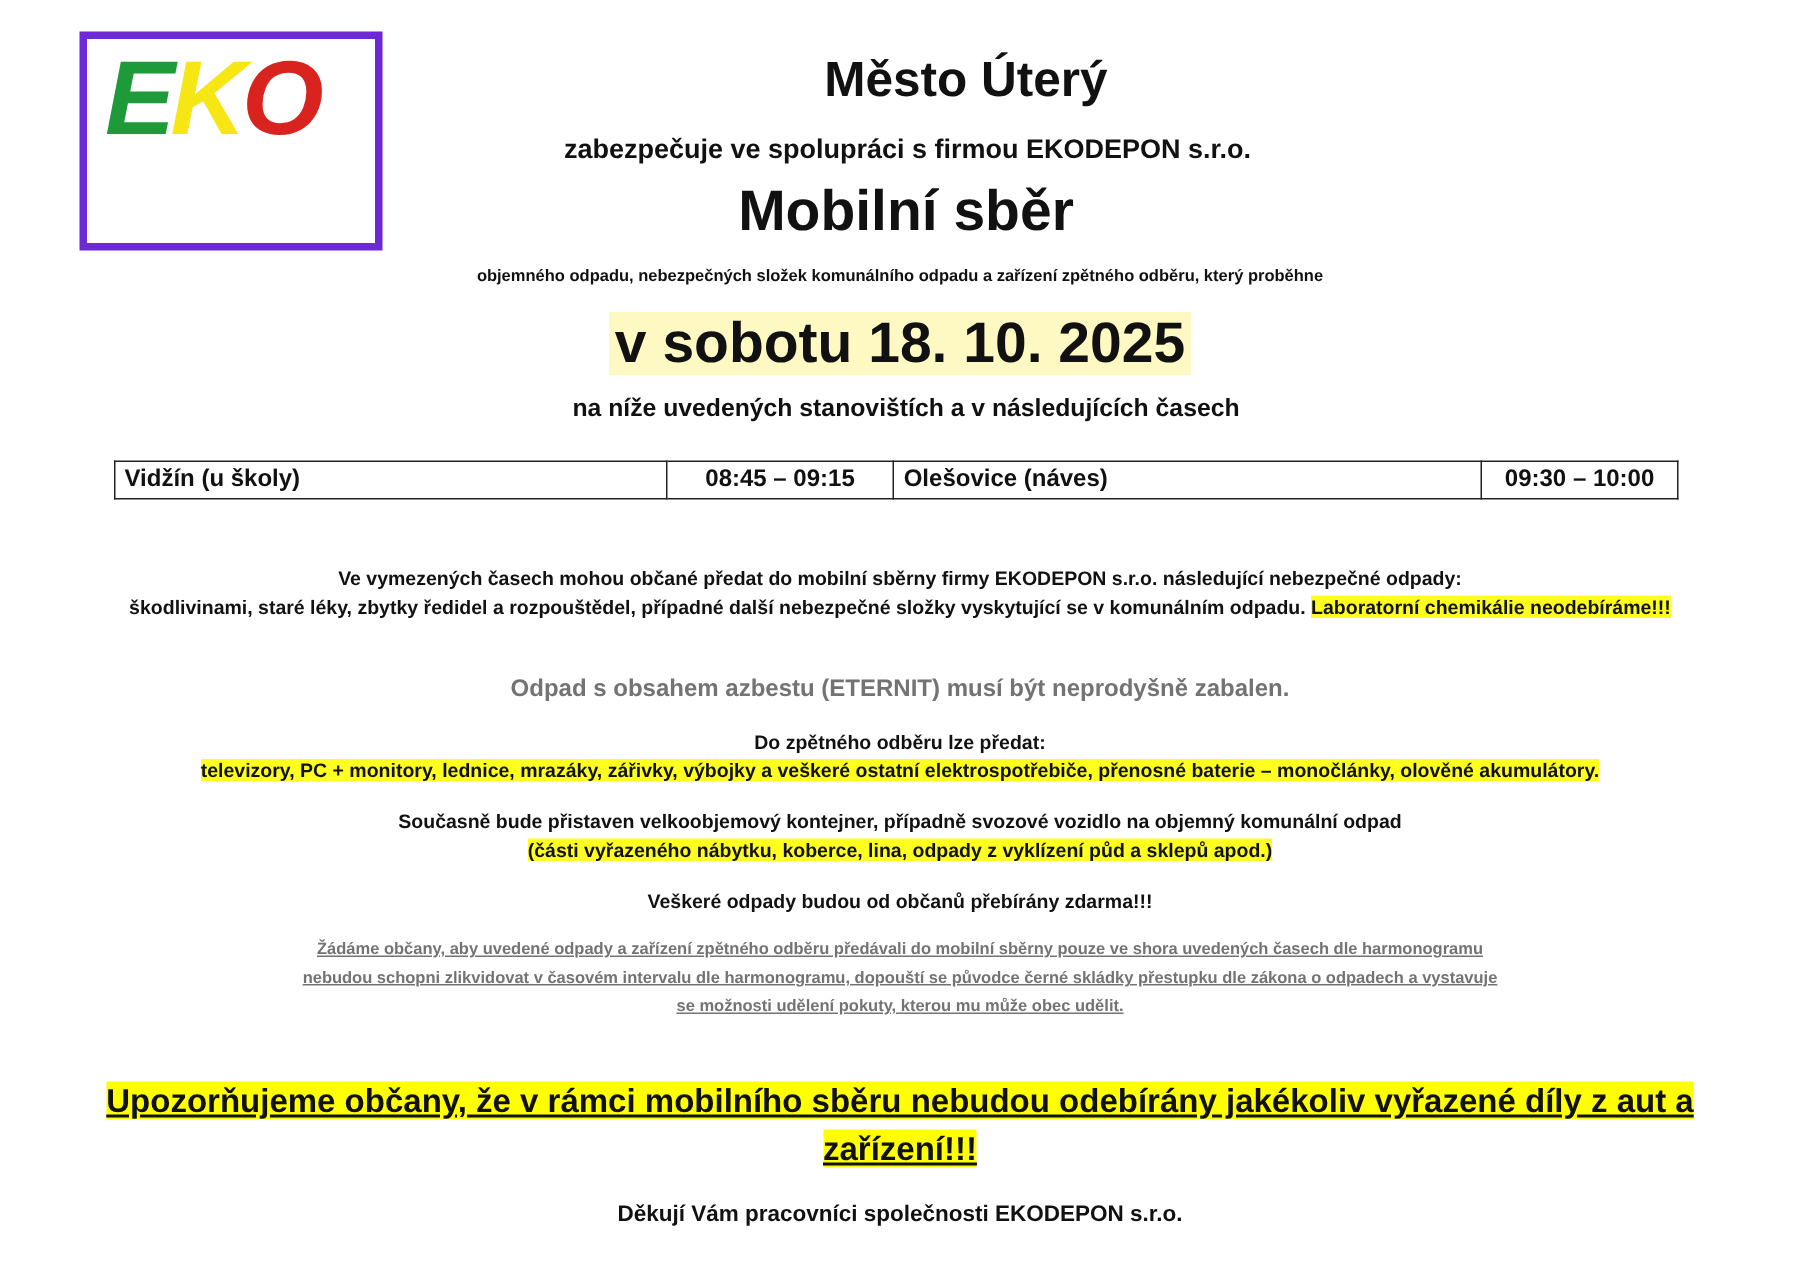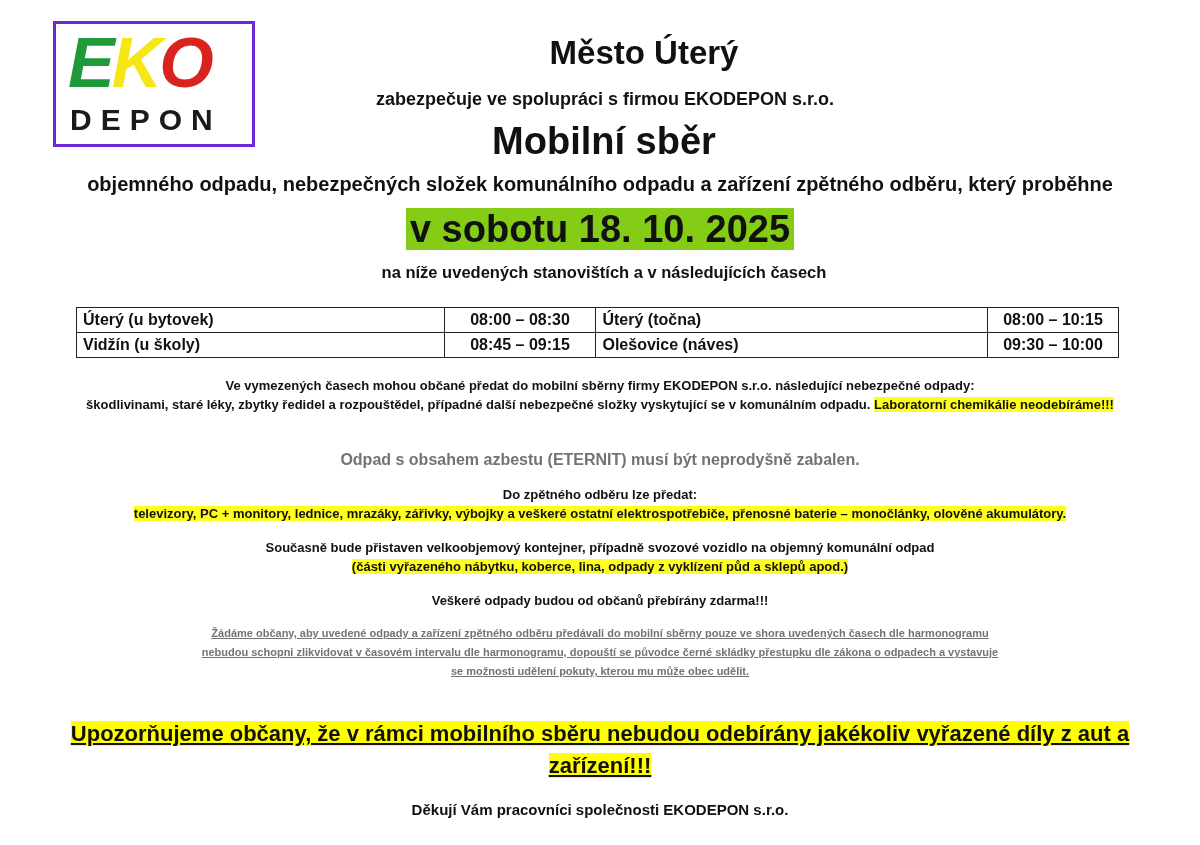--- a/index.html
+++ b/index.html
@@ -1,41 +1,41 @@
 <!DOCTYPE html>
 <html><head>
 <meta charset="utf-8">
 <style>
   * { box-sizing: border-box; margin: 0; padding: 0; }
   html, body { width: 1200px; height: 845px; background: #ffffff; overflow: hidden; }
   body { font-family: "Liberation Sans", sans-serif; color: #111111; position: relative; }
 
   .logo {
-    position: absolute; left: 53px; top: 21px; width: 202px; height: 126px;
-    border: 3px solid #6d28d9; background: #fff;
+    position: absolute; left: 53px; top: 21px; width: 202px; height: 146px;
+    border: 5px solid #6d28d9; background: #fff;
   }
   .logo .eko {
     position: absolute; left: 12px; top: 4px; font-size: 70px; font-weight: bold; font-style: italic;
     letter-spacing: -3px; line-height: 70px;
   }
   .logo .eko .e { color: #1e9a3a; }
   .logo .eko .k { color: #f5e614; }
   .logo .eko .o { color: #d8231f; }
   .logo .depon {
     position: absolute; left: 14px; top: 80px; font-size: 30px; font-weight: bold; color: #1a1a1a;
     letter-spacing: 9px; line-height: 32px;
   }
 
   .center { position: absolute; left: 0; width: 1200px; text-align: center; font-weight: bold; }
   .title1 { top: 30px; font-size: 33px; line-height: 46px; padding-left: 8px; margin-left: 40px; }
   .subtitle1 { top: 88px; font-size: 18px; line-height: 22px; padding-left: 10px; }
   .title2 { top: 118px; font-size: 38px; line-height: 46px; padding-left: 8px; }
-  .intro { top: 174px; font-size: 20px; line-height: 20px; }
+  .intro { top: 174px; font-size: 11px; line-height: 20px; }
   .date-line { top: 205px; font-size: 38px; line-height: 48px; }
-  .date-line span { background: #84cc16; padding: 0 4px; margin-top: 32px; }
+  .date-line span { background: #fef9c3; padding: 0 4px; margin-top: 32px; }
   .locations-intro { top: 262px; font-size: 16.5px; line-height: 20px; padding-left: 8px; }
 
   table.schedule {
     position: absolute; left: 76px; top: 307px; width: 1043px; border-collapse: collapse;
     font-size: 16px; font-weight: bold;
   }
   table.schedule td { border: 1px solid #222; height: 25px; padding: 0 6px; line-height: 22px; }
   table.schedule td.place { width: 368px; text-align: left; }
   table.schedule td.time { width: 152px; text-align: center; }
   table.schedule td.place2 { width: 392px; text-align: left; }
@@ -54,38 +54,31 @@
   .warning { top: 624px; font-size: 11px; line-height: 19px; text-decoration: underline; padding: 0 18px; }
   .autoparts { top: 718px; font-size: 22px; line-height: 32px; text-decoration: underline; padding: 0 40px; }
   .autoparts span { background: #ffff00; }
   .thanks { top: 800px; font-size: 15px; line-height: 20px; }
 </style>
 </head>
 <body>
 
 <div class="logo">
   <div class="eko"><span class="e">E</span><span class="k">K</span><span class="o">O</span></div>
-  <div class="depon">DEPON</div>
 </div>
 
 <div class="center title1">Město Úterý</div>
 <div class="center subtitle1">zabezpečuje ve spolupráci s firmou EKODEPON s.r.o.</div>
 <div class="center title2">Mobilní sběr</div>
 <div class="center intro">objemného odpadu, nebezpečných složek komunálního odpadu a zařízení zpětného odběru, který proběhne</div>
 <div class="center date-line"><span>v sobotu 18. 10. 2025</span></div>
 <div class="center locations-intro">na níže uvedených stanovištích a v následujících časech</div>
 
 <table class="schedule">
   <tbody>
-      <tr>
-    <td class="place">Úterý (u bytovek)</td>
-    <td class="time">08:00 – 08:30</td>
-    <td class="place2">Úterý (točna)</td>
-    <td class="time2">08:00 – 10:15</td>
-  </tr>
   <tr>
     <td class="place">Vidžín (u školy)</td>
     <td class="time">08:45 – 09:15</td>
     <td class="place2">Olešovice (náves)</td>
     <td class="time2">09:30 – 10:00</td>
   </tr>
 </tbody>
   </table>
 
 <div class="center p-small hazard">

